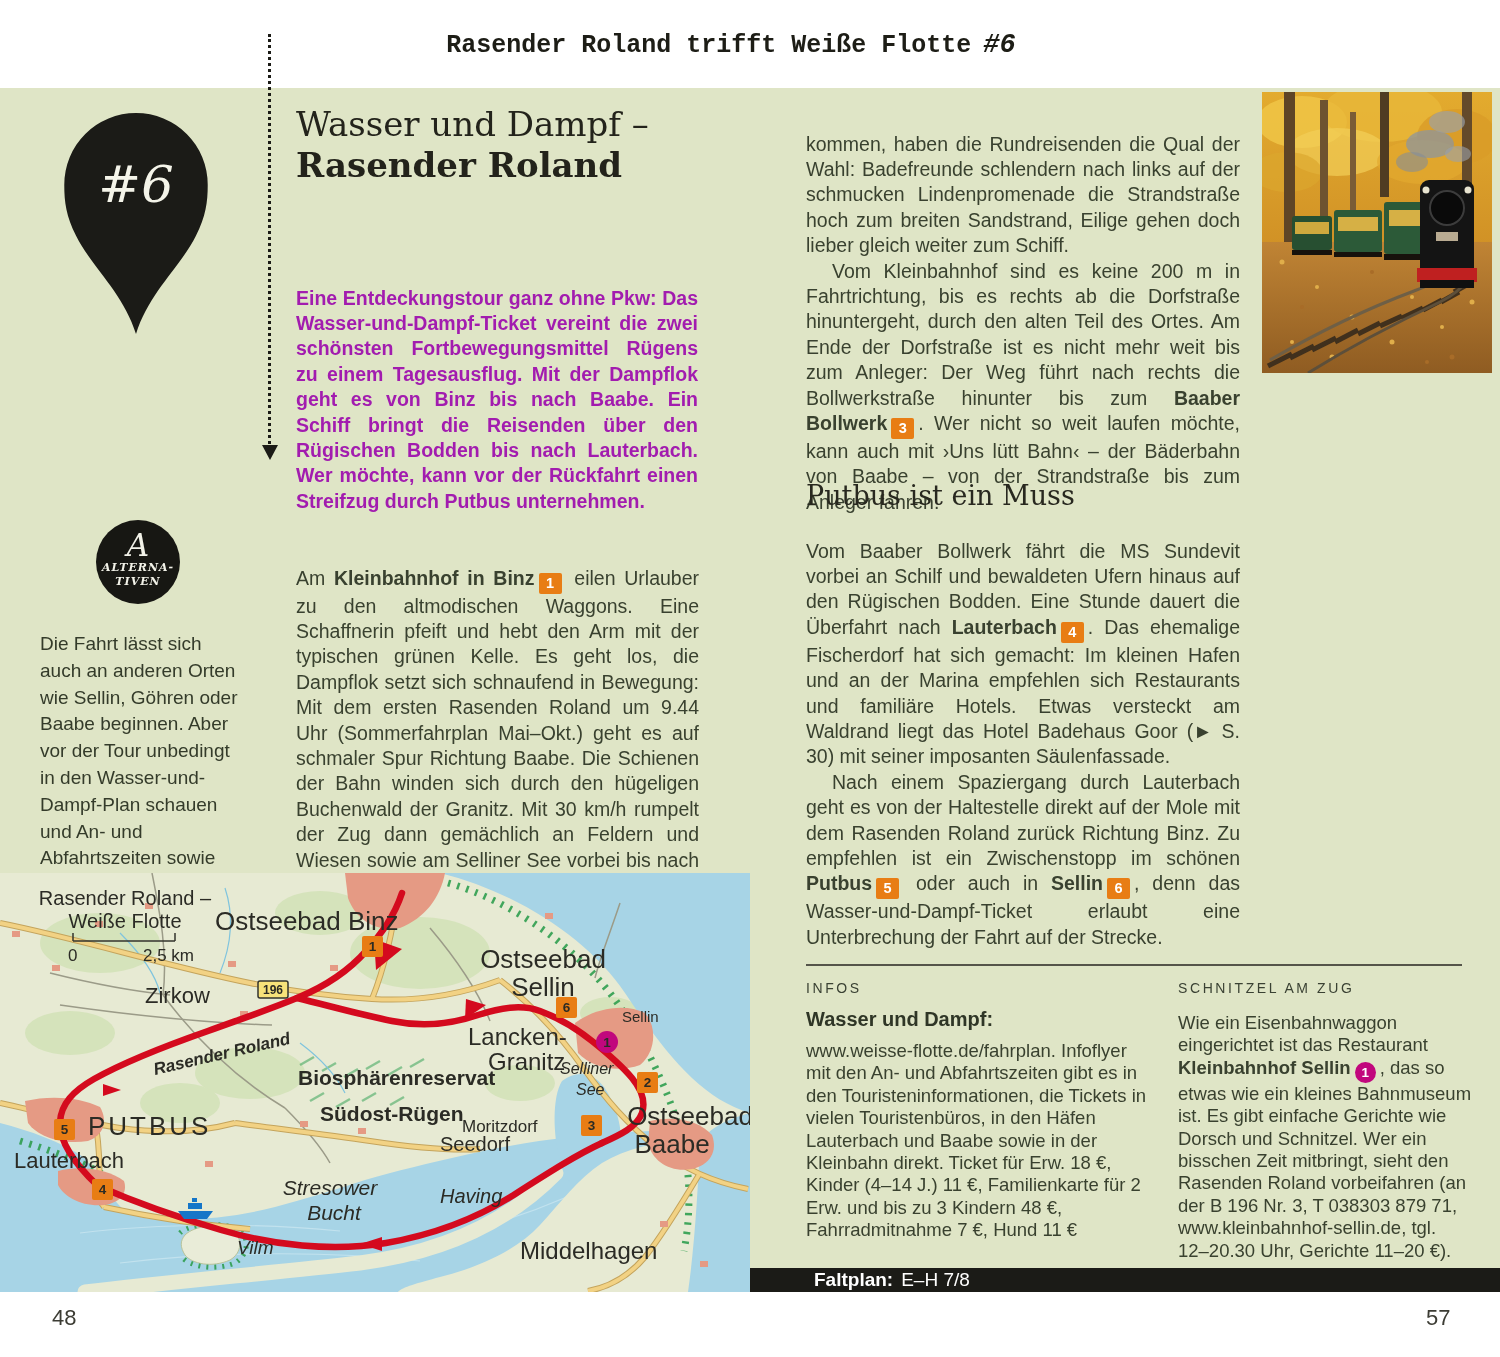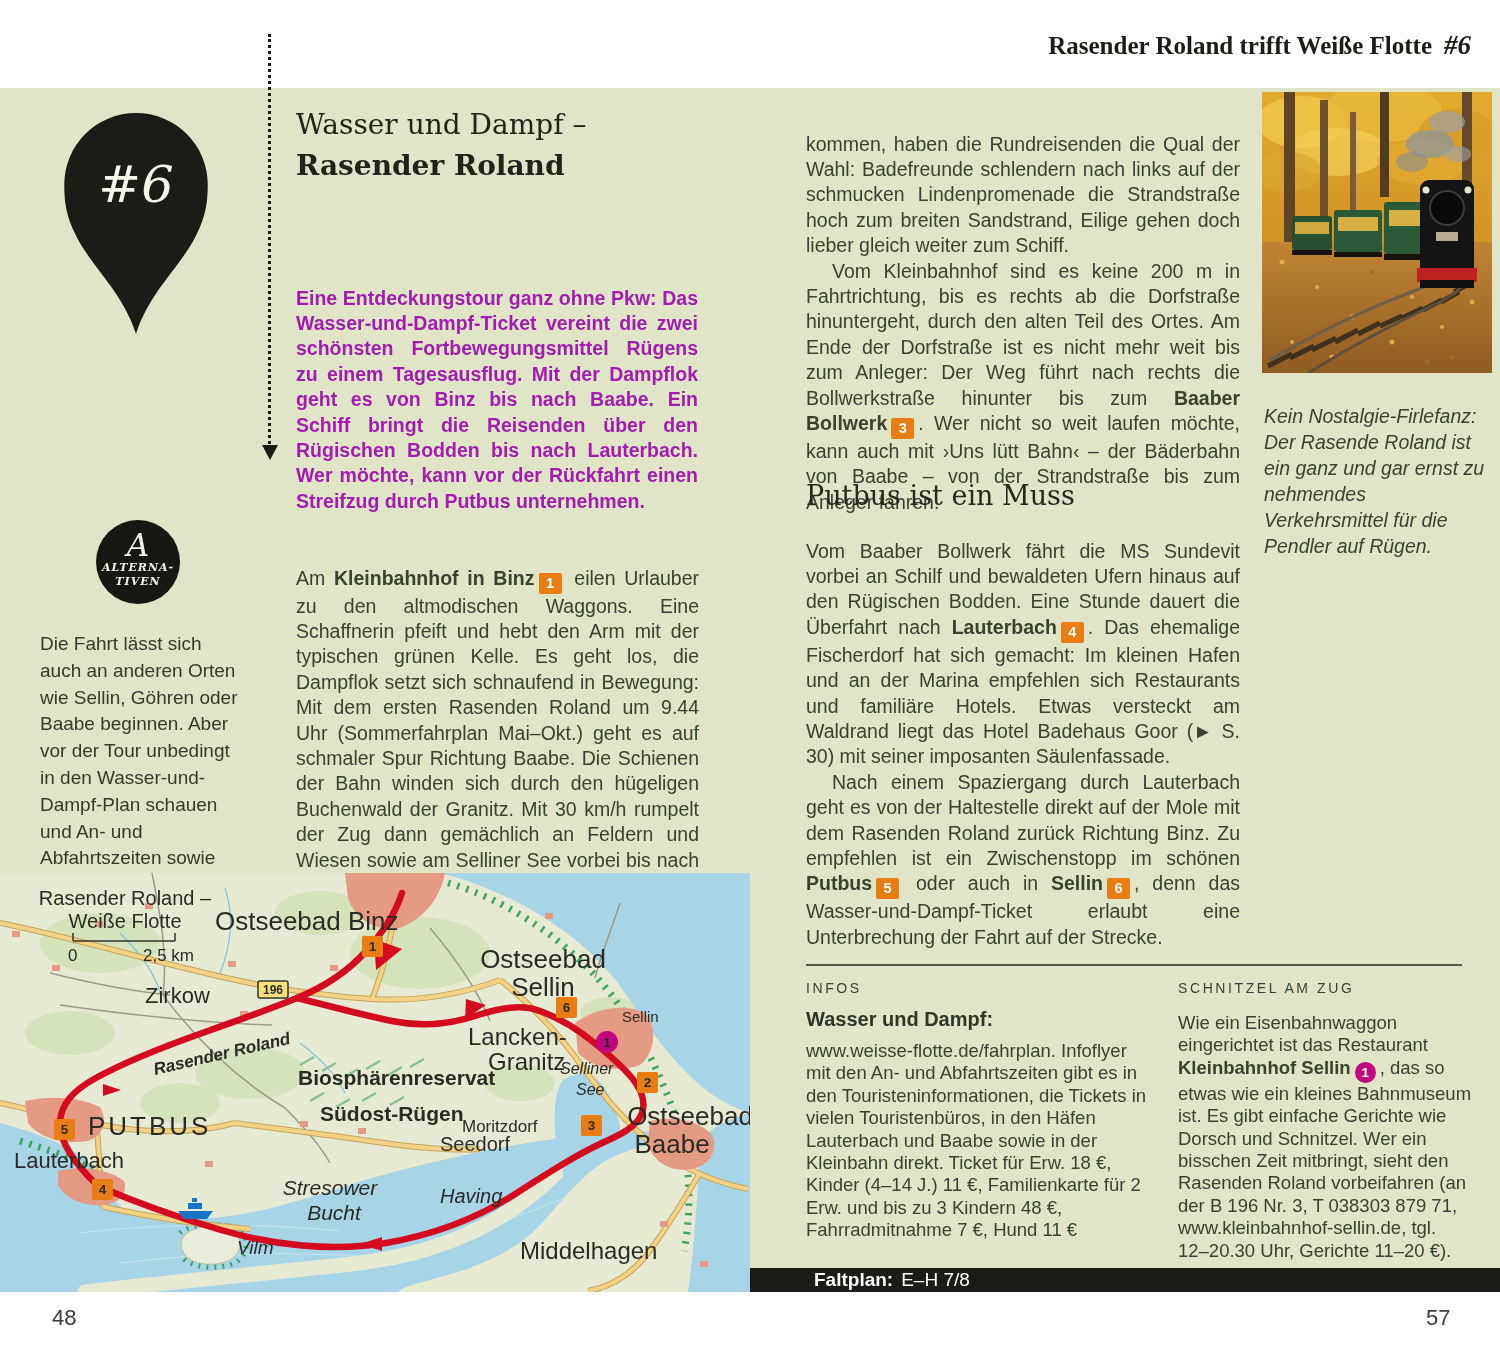--- a/index.html
+++ b/index.html
@@ -1,36 +1,36 @@
 <!DOCTYPE html>
 <html><head>
 <meta charset="utf-8">
 <style>
   html,body{margin:0;padding:0;}
   .canvas{position:relative;width:1500px;height:1357px;background:#ffffff;overflow:hidden;
           font-family:"Liberation Sans",sans-serif;color:#39412f;}
   .green{position:absolute;left:0;top:88px;width:1500px;height:1204px;background:#dfe5c6;}
 
   
-  .runhead{position:absolute;top:30px;left:0;width:1462px;text-align:right;
-           font-family:Liberation Serif, serif;font-weight:bold;font-size:25px;color:#1d1d16;padding-left:9px;}
+  .runhead{position:absolute;top:30px;left:0;width:1462px;text-align:center;
+           font-family:Liberation Mono, monospace;font-weight:bold;font-size:25px;color:#1d1d16;}
   .runhead .tag{font-style:italic;font-weight:600;font-size:27px;margin-left:12px;}
 
   
   .pin{position:absolute;left:62px;top:110px;width:148px;height:226px;}
   .pin text{font-family:"DejaVu Serif",serif;font-style:italic;font-size:52px;fill:#f4f4e9;}
 
   
   .dotline{position:absolute;left:268px;top:34px;height:410px;width:0;border-left:3px dotted #1b1b16;}
   .dotarrow{position:absolute;left:262px;top:445px;width:0;height:0;
             border-left:8px solid transparent;border-right:8px solid transparent;border-top:15px solid #1b1b16;}
 
   
   .title{position:absolute;left:296px;top:104px;width:420px;font-family:"DejaVu Serif",serif;
-         font-size:28px;line-height:41px;color:#23231b;}
+         font-size:34px;line-height:41px;color:#23231b;}
   .title .t1{font-weight:normal;}
   .title .t2,.title .t3{font-weight:bold;}
   .title span{display:block;}
 
   .intro{position:absolute;left:296px;top:266px;width:402px;font-weight:bold;
          font-size:19.5px;line-height:25.4px;text-align:justify;color:#a21caf;}
 
   .h-serif{position:absolute;font-family:"DejaVu Serif",serif;font-size:27px;color:#28281f;font-weight:normal;margin:0;}
   #h1{left:296px;top:506px;}
   #h2{left:806px;top:480px;}
@@ -210,21 +210,20 @@
         <rect x="158" y="188" width="54" height="8" fill="#101010"></rect>
       </g>
       <g>
         <ellipse cx="168" cy="52" rx="24" ry="14" fill="#8e959e" opacity="0.75"></ellipse>
         <ellipse cx="185" cy="30" rx="18" ry="11" fill="#99a1aa" opacity="0.65"></ellipse>
         <ellipse cx="150" cy="70" rx="16" ry="10" fill="#868d96" opacity="0.6"></ellipse>
         <ellipse cx="196" cy="62" rx="13" ry="8" fill="#9aa2ab" opacity="0.6"></ellipse>
       </g>
     </svg>
   </div>
-  <p class="caption">Kein Nostalgie-Firlefanz: Der Rasende Roland ist ein ganz und gar ernst zu nehmendes Verkehrsmittel für die Pendler auf Rügen.</p>
 
   <div class="rule"></div>
   <div class="boxhead" id="infosH">INFOS</div>
   <div class="infotitle">Wasser und Dampf:</div>
   <div class="infobody" id="infosB">www.weisse-flotte.de/fahrplan. Infoflyer mit den An- und Abfahrtszeiten gibt es in den Touristeninformationen, die Tickets in vielen Touristenbüros, in den Häfen Lauterbach und Baabe sowie in der Kleinbahn direkt. Ticket für Erw. 18 €, Kinder (4–14 J.) 11 €, Familienkarte für 2 Erw. und bis zu 3 Kindern 48 €, Fahrradmitnahme 7 €, Hund 11 €</div>
   <div class="boxhead" id="schnH">SCHNITZEL AM ZUG</div>
   <div class="infobody" id="schnB">Wie ein Eisenbahnwaggon eingerichtet ist das Restaurant <span class="b">Kleinbahnhof Sellin</span><span class="badge ci">1</span>, das so etwas wie ein kleines Bahnmuseum ist. Es gibt einfache Gerichte wie Dorsch und Schnitzel. Wer ein bisschen Zeit mitbringt, sieht den Rasenden Roland vorbeifahren (an der B 196 Nr. 3, T 038303 879 71, www.kleinbahnhof-sellin.de, tgl. 12–20.30 Uhr, Gerichte 11–20 €).</div>
 
   <div class="faltbar">
     <span class="lab">Faltplan:</span><span>E–H 7/8</span>

